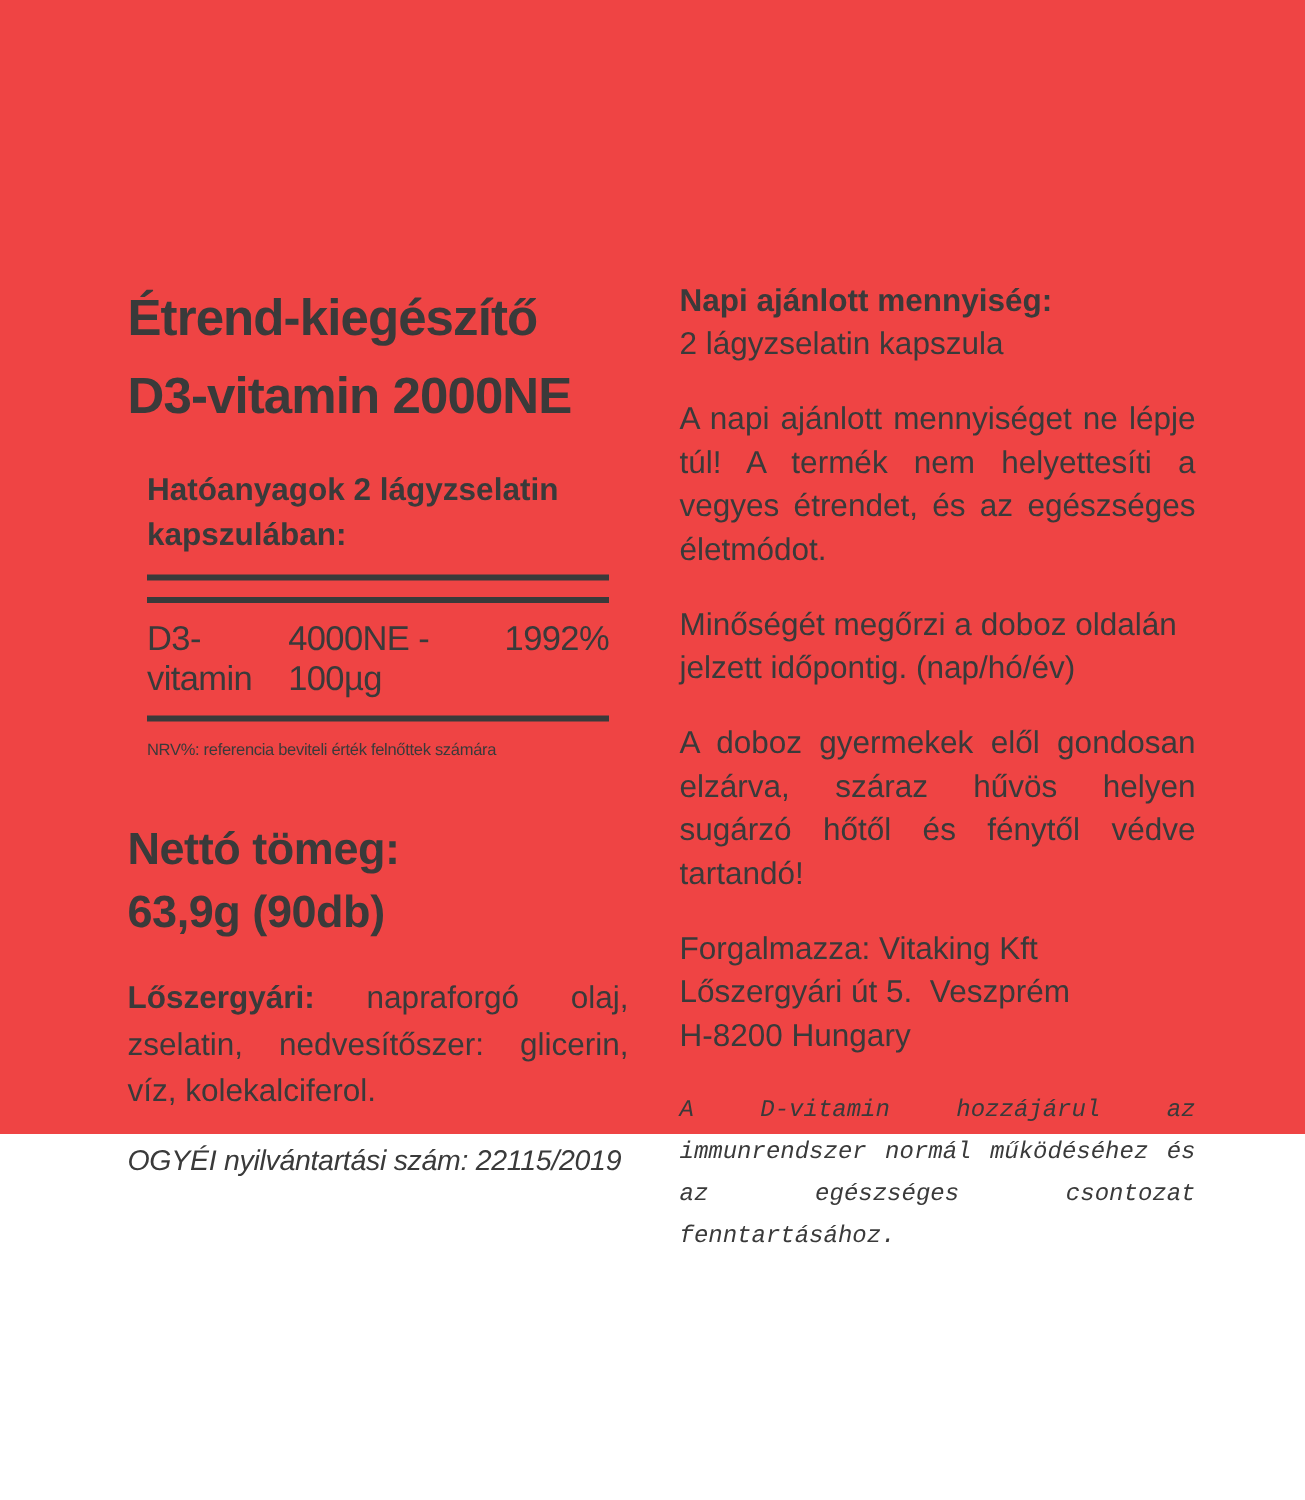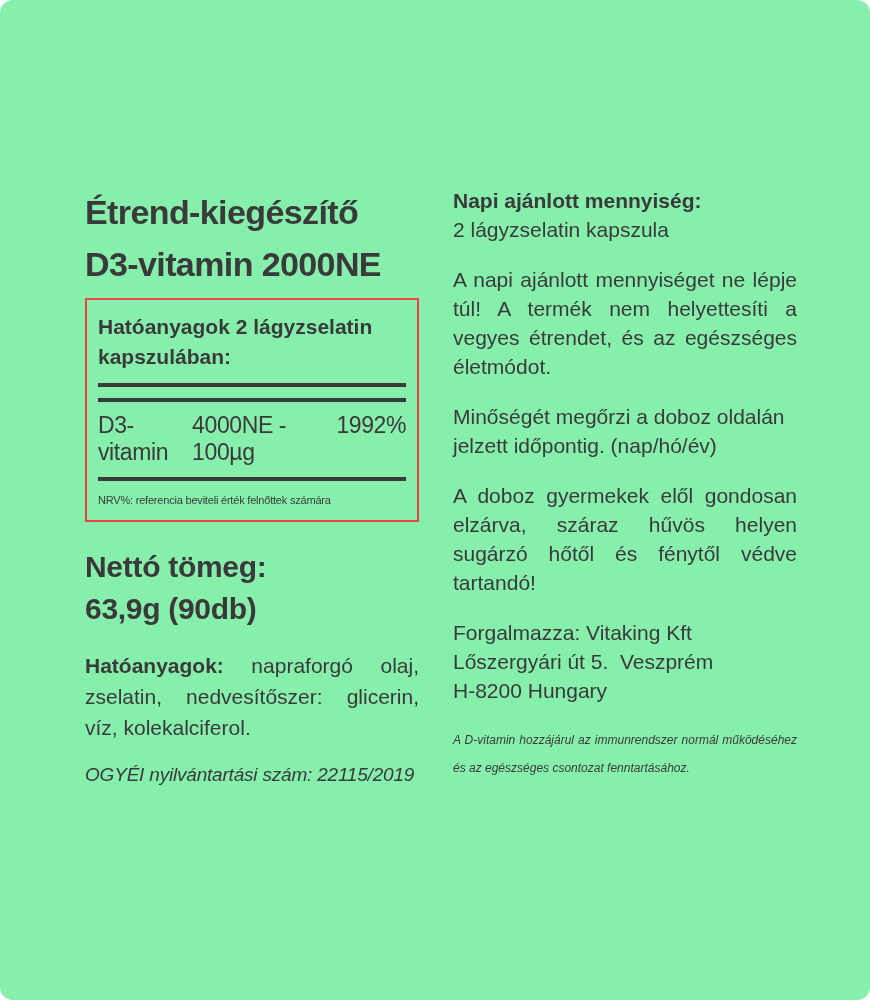--- a/index.html
+++ b/index.html
@@ -5,23 +5,22 @@
   html, body { margin: 0; padding: 0; }
   body {
     width: 870px; height: 1000px;
     background: #ffffff;
     font-family: "Liberation Sans", sans-serif;
     color: #3a3a3a;
     overflow: hidden;
   }
   .page {
     position: relative;
-    width: 870px; height: 1000px;
-    background: #86efac;
-    border-radius: 13px;
+    width: 870px; height: 756px;
+    background: #ef4444;
   }
   .content {
     position: absolute;
     left: 85px; top: 186px;
     width: 712px;
     display: flex;
     gap: 34px;
   }
   .col-left  { width: 334px; flex: 0 0 334px; }
   .col-right { width: 344px; flex: 0 0 344px; }
@@ -92,23 +91,24 @@
   .daily-label { font-weight: 700; }
   .para {
     margin-top: 21px;
     text-align: justify;
   }
   .para-left { margin-top: 21px; }
   .distributor { margin-top: 21px; }
   .claim {
     margin-top: 21px;
     font-style: italic;
-    font-size: 12px;
+    font-size: 16px;
     line-height: 28px;
     text-align: justify;
+    font-family: Liberation Mono, monospace;
   }
 </style>
 </head>
 <body>
 
 <div class="page">
   <div class="content">
 
     <div class="col-left">
 
@@ -130,21 +130,21 @@
         </div>
 
         <hr class="facts-rule">
 
         <div class="facts-footnote">NRV%: referencia beviteli érték felnőttek számára</div>
       </div>
 
       <div class="net-weight pre">Nettó tömeg:
 63,9g (90db)</div>
 
-      <p class="ingredients"><b>Hatóanyagok:</b><span> napraforgó olaj, zselatin, nedvesítőszer: glicerin, víz, kolekalciferol.</span></p>
+      <p class="ingredients"><b>Lőszergyári:</b><span> napraforgó olaj, zselatin, nedvesítőszer: glicerin, víz, kolekalciferol.</span></p>
 
       <div class="registration">OGYÉI nyilvántartási szám: 22115/2019</div>
     </div>
 
     <div class="col-right">
 
       <div>
         <div class="daily-label">Napi ajánlott mennyiség:</div>
         <div>2 lágyzselatin kapszula</div>
       </div>

